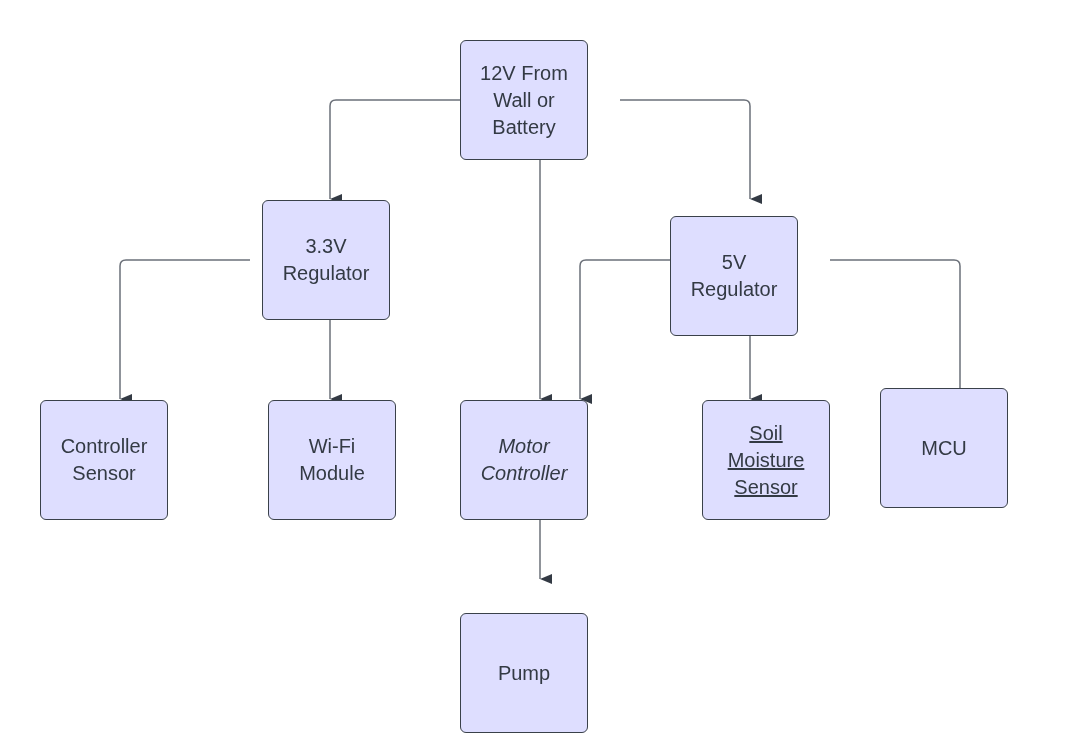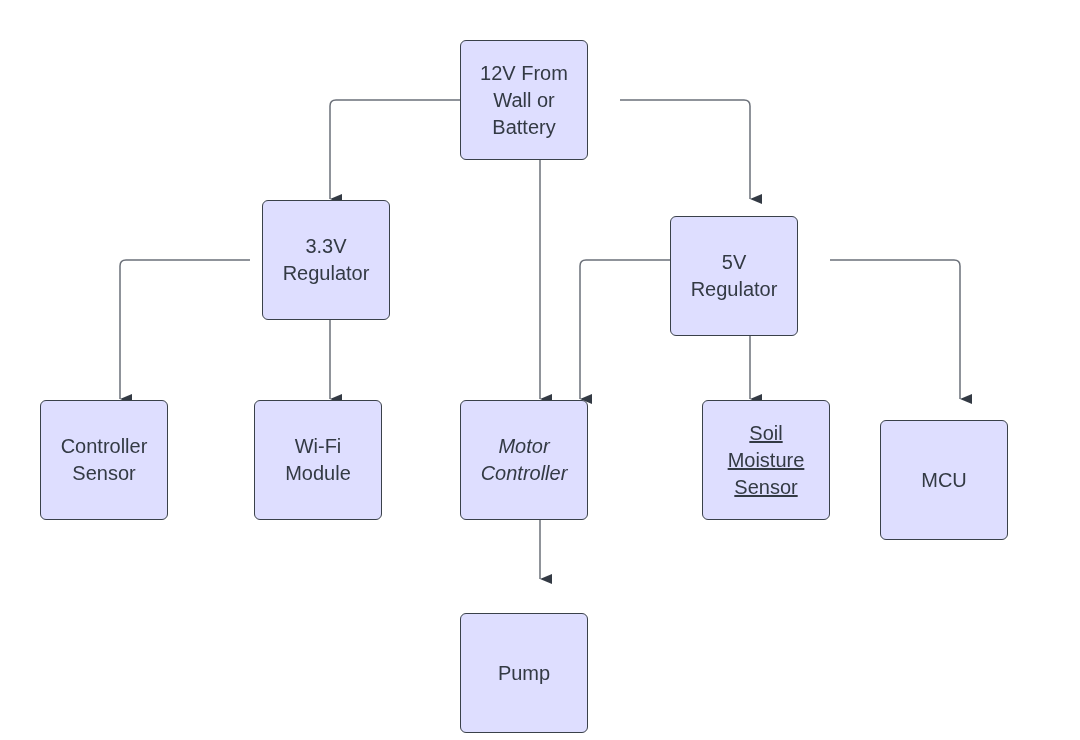--- a/index.html
+++ b/index.html
@@ -34,19 +34,19 @@
 </svg>
 
 <div class="node" style="left:460px;top:40px;">12V From
 Wall or
 Battery</div>
 <div class="node" style="left:262px;top:200px;">3.3V
 Regulator</div>
 <div class="node" style="left:670px;top:216px;">5V Regulator</div>
 <div class="node" style="left:40px;top:400px;">Controller
 Sensor</div>
-<div class="node" style="left:254px;top:400px;">Wi-Fi Module</div>
+<div class="node" style="left:268px;top:400px;">Wi-Fi Module</div>
 <div class="node" style="left:460px;top:400px;font-style:italic;">Motor
 Controller</div>
 <div class="node" style="left:702px;top:400px;text-decoration:underline;">Soil Moisture
 Sensor</div>
-<div class="node" style="left:880px;top:420px;">MCU</div>
+<div class="node" style="left:880px;top:388px;">MCU</div>
 <div class="node" style="left:460px;top:580px;margin-top:33px;">Pump</div>
 
 </body></html>

